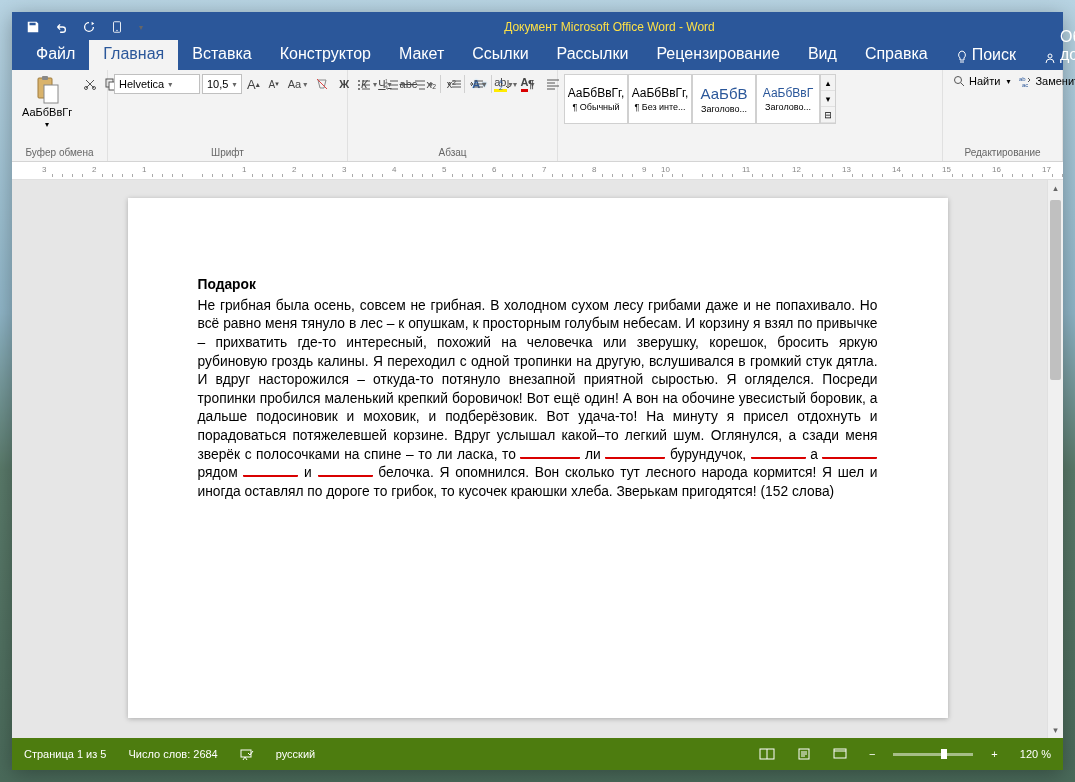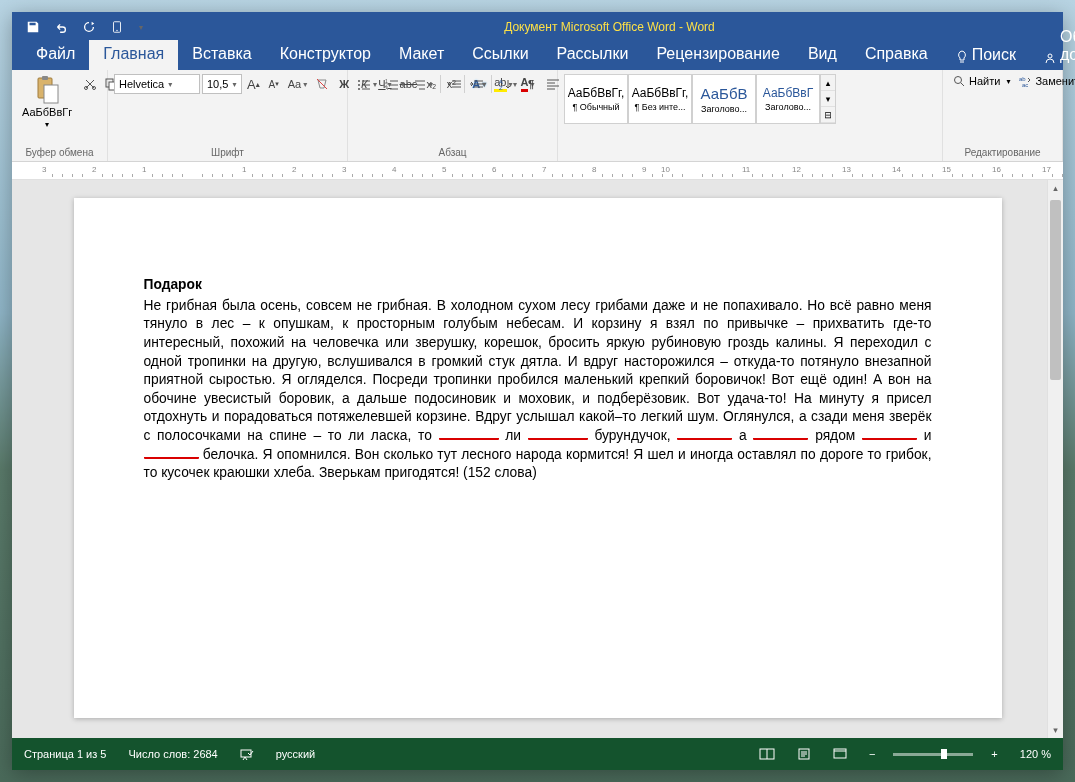--- a/index.html
+++ b/index.html
@@ -30,26 +30,26 @@
   .sm-btn { min-width: 18px; height: 20px; display: flex; align-items: center; justify-content: center; font-size: 11px; cursor: pointer; padding: 0 3px; color: #444; }
   .sep { width: 1px; height: 18px; background: #d0d0d0; margin: 0 2px; }
   .style-box { width: 64px; height: 50px; border: 1px solid #d0d0d0; background: #fff; display: flex; flex-direction: column; align-items: center; justify-content: center; font-size: 9px; cursor: pointer; padding: 2px; }
   .style-box .preview { font-size: 12px; margin-bottom: 2px; }
   .style-scroll { width: 16px; display: flex; flex-direction: column; border: 1px solid #d0d0d0; }
   .style-scroll div { flex: 1; display: flex; align-items: center; justify-content: center; font-size: 9px; cursor: pointer; border-bottom: 1px solid #e0e0e0; }
   .edit-btn { display: flex; align-items: center; gap: 4px; font-size: 11px; padding: 1px 4px; cursor: pointer; }
   .ruler { height: 18px; background: #fff; border-bottom: 1px solid #e0e0e0; position: relative; font-size: 8px; color: #888; overflow: hidden; display: flex; align-items: center; padding-left: 30px; }
   .ruler-inner { position: relative; flex: 1; height: 100%; }
   .doc-area { flex: 1; background: #e6e6e6; overflow: auto; position: relative; }
-  .page { width: 928px; min-height: 520px; background: #fff; margin: 18px auto 30px; box-shadow: 0 1px 5px rgba(0,0,0,0.25); padding: 78px 70px 60px 70px; }
+  .page { width: 820px; min-height: 520px; background: #fff; margin: 18px auto 30px; box-shadow: 0 1px 5px rgba(0,0,0,0.25); padding: 78px 70px 60px 70px; }
   .content { font-family: Helvetica, Arial, sans-serif; font-size: 13.8px; line-height: 1.35; color: #000; }
   .content .title { font-weight: bold; margin-bottom: 2px; }
   .content p { text-align: justify; }
   .blank { display: inline-block; border-bottom: 2.5px solid #d90000; min-width: 50px; height: 0.95em; vertical-align: baseline; border-radius: 1px; }
-  .statusbar { height: 22px; background: #14532d; color: #fff; display: flex; align-items: center; font-size: 11px; padding: 16px 8px; gap: 14px; }
+  .statusbar { height: 22px; background: #4d7c0f; color: #fff; display: flex; align-items: center; font-size: 11px; padding: 16px 8px; gap: 14px; }
   .statusbar .flex { flex: 1; }
   .sb-btn { display: flex; align-items: center; gap: 4px; cursor: pointer; padding: 0 4px; height: 100%; }
   .zoom-slider { width: 80px; height: 3px; background: rgba(255,255,255,0.5); position: relative; }
   .zoom-thumb { position: absolute; width: 6px; height: 10px; background: #fff; top: -4px; left: 48px; }
   svg { display: block; }
   .drop::after { content: "▾"; font-size: 8px; margin-left: 2px; color: #666; }
   .scrollbar-v { position: absolute; right: 0; top: 0; bottom: 0; width: 16px; background: #f0f0f0; border-left: 1px solid #e0e0e0; }
   .scroll-thumb { position: absolute; left: 2px; right: 2px; top: 20px; height: 180px; background: #c0c0c0; border-radius: 2px; cursor: pointer; }
   .scroll-arrow { position: absolute; left: 0; right: 0; height: 16px; display: flex; align-items: center; justify-content: center; font-size: 9px; color: #666; cursor: pointer; }
 </style>

